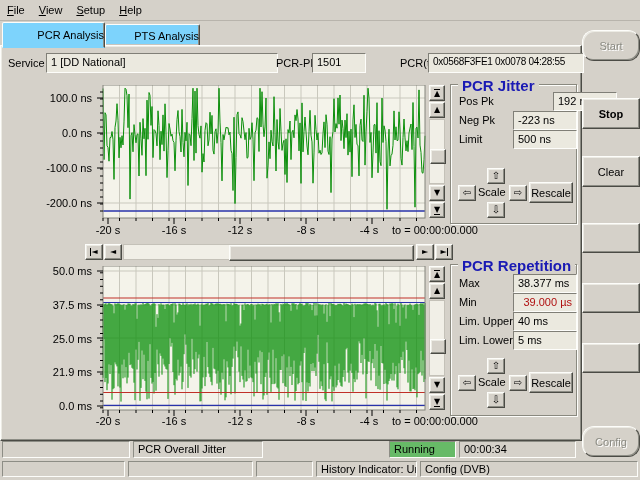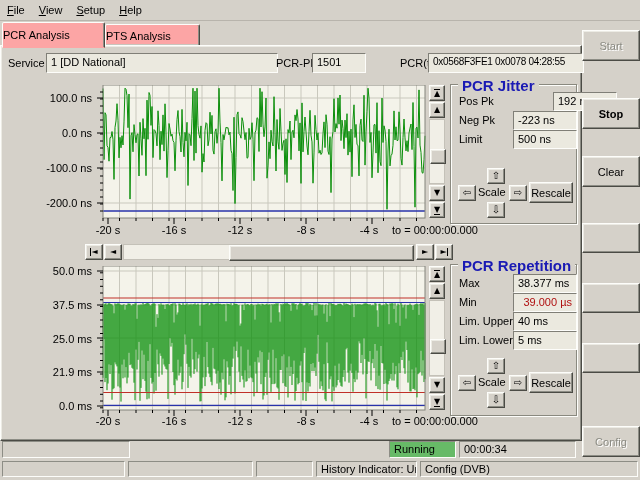--- a/index.html
+++ b/index.html
@@ -9,29 +9,29 @@
        font-size:11px;color:#000;}
   .abs{position:absolute;}
   
   .raised{background:#d5d1c9;border:1px solid;border-color:#fdfdfa #4b4b45 #4b4b45 #fdfdfa;
           box-shadow:inset -1px -1px 0 #8d8d85,inset 1px 1px 0 #ecebe4;}
   .sunken{background:#ebe9df;border:1px solid;border-color:#807f77 #fdfdfa #fdfdfa #807f77;}
   .statuspanel{background:#d5d1c9;border:1px solid;border-color:#8d8d85 #fdfdfa #fdfdfa #8d8d85;
           padding:1px 4px 0 4px;overflow:hidden;white-space:nowrap;}
   .btn{display:flex;align-items:center;justify-content:center;cursor:default;
        font-size:11px;}
-  .dis{color:#8b8b83;text-shadow:1px 1px 0 #fff;}
+  .dis{color:#8b8b83;text-shadow:1px 1px 0 #fff;border-radius:12px;}
   .field{padding:2px 4px 0 4px;overflow:hidden;white-space:nowrap;}
   
   #menubar{left:0;top:0;width:640px;height:20px;display:flex;align-items:center;
            border-bottom:1px solid #b8b4ac;background:#d5d1c9;}
   .mi{padding:2px 7px;}
   
-  .tab{background:#fca5a5;border:1px solid;border-color:#fdfdfa #4b4b45 transparent #fdfdfa;
-       box-shadow:inset -1px 0 0 #8d8d85;display:flex;align-items:center;justify-content:flex-start;
+  .tab{background:#7dd3fc;border:1px solid;border-color:#fdfdfa #4b4b45 transparent #fdfdfa;
+       box-shadow:inset -1px 0 0 #8d8d85;display:flex;align-items:center;justify-content:flex-end;
        border-top-left-radius:2px;border-top-right-radius:2px;}
   
   .group{border:1px solid #8a897f;box-shadow:1px 1px 0 #fdfdfa, inset 1px 1px 0 #fdfdfa;}
   .gtitle{position:absolute;top:-8px;left:7px;background:#d5d1c9;padding:0 4px;
           font-weight:bold;color:#1a1ab4;font-size:15px;white-space:nowrap;}
   .grow-label{position:absolute;left:8px;font-size:11px;}
   .gfield{position:absolute;left:62px;width:54px;height:15px;font-size:11px;}
   
   .g{font-family:"DejaVu Sans",sans-serif;font-size:8px;line-height:8px;}
   .g2{font-family:"DejaVu Sans",sans-serif;font-size:10px;line-height:10px;}
@@ -385,20 +385,21 @@
       <span>Clear</span>
     </div>
   <div class="abs raised btn" style="left:582px;top:223px;width:56px;height:28px;z-index:4;"></div>
   <div class="abs raised btn" style="left:582px;top:283px;width:56px;height:28px;z-index:4;"></div>
   <div class="abs raised btn" style="left:582px;top:343px;width:56px;height:28px;z-index:4;"></div>
   <div class="abs raised btn dis" style="left:582px;top:426px;width:56px;height:29px;z-index:5;">
       <span>Config</span>
     </div>
 
   <div class="abs statuspanel" style="left:2px;top:441px;width:118px;height:14px;"></div>
+  <div class="abs statuspanel" style="left:133px;top:441px;width:120px;height:14px;">PCR Overall Jitter</div>
   <div class="abs statuspanel" style="left:389px;top:441px;width:57px;height:14px;background:#67ba67;">Running</div>
   <div class="abs statuspanel" style="left:459px;top:441px;width:107px;height:14px;">00:00:34</div>
 
   <div class="abs statuspanel" style="left:2px;top:461px;width:113px;height:13px;"></div>
   <div class="abs statuspanel" style="left:128px;top:461px;width:115px;height:13px;"></div>
   <div class="abs statuspanel" style="left:256px;top:461px;width:47px;height:13px;"></div>
   <div class="abs statuspanel" style="left:316px;top:461px;width:91px;height:13px;">History Indicator: Unlimited</div>
   <div class="abs statuspanel" style="left:420px;top:461px;width:208px;height:13px;">Config (DVB)</div>
 
 </div>

